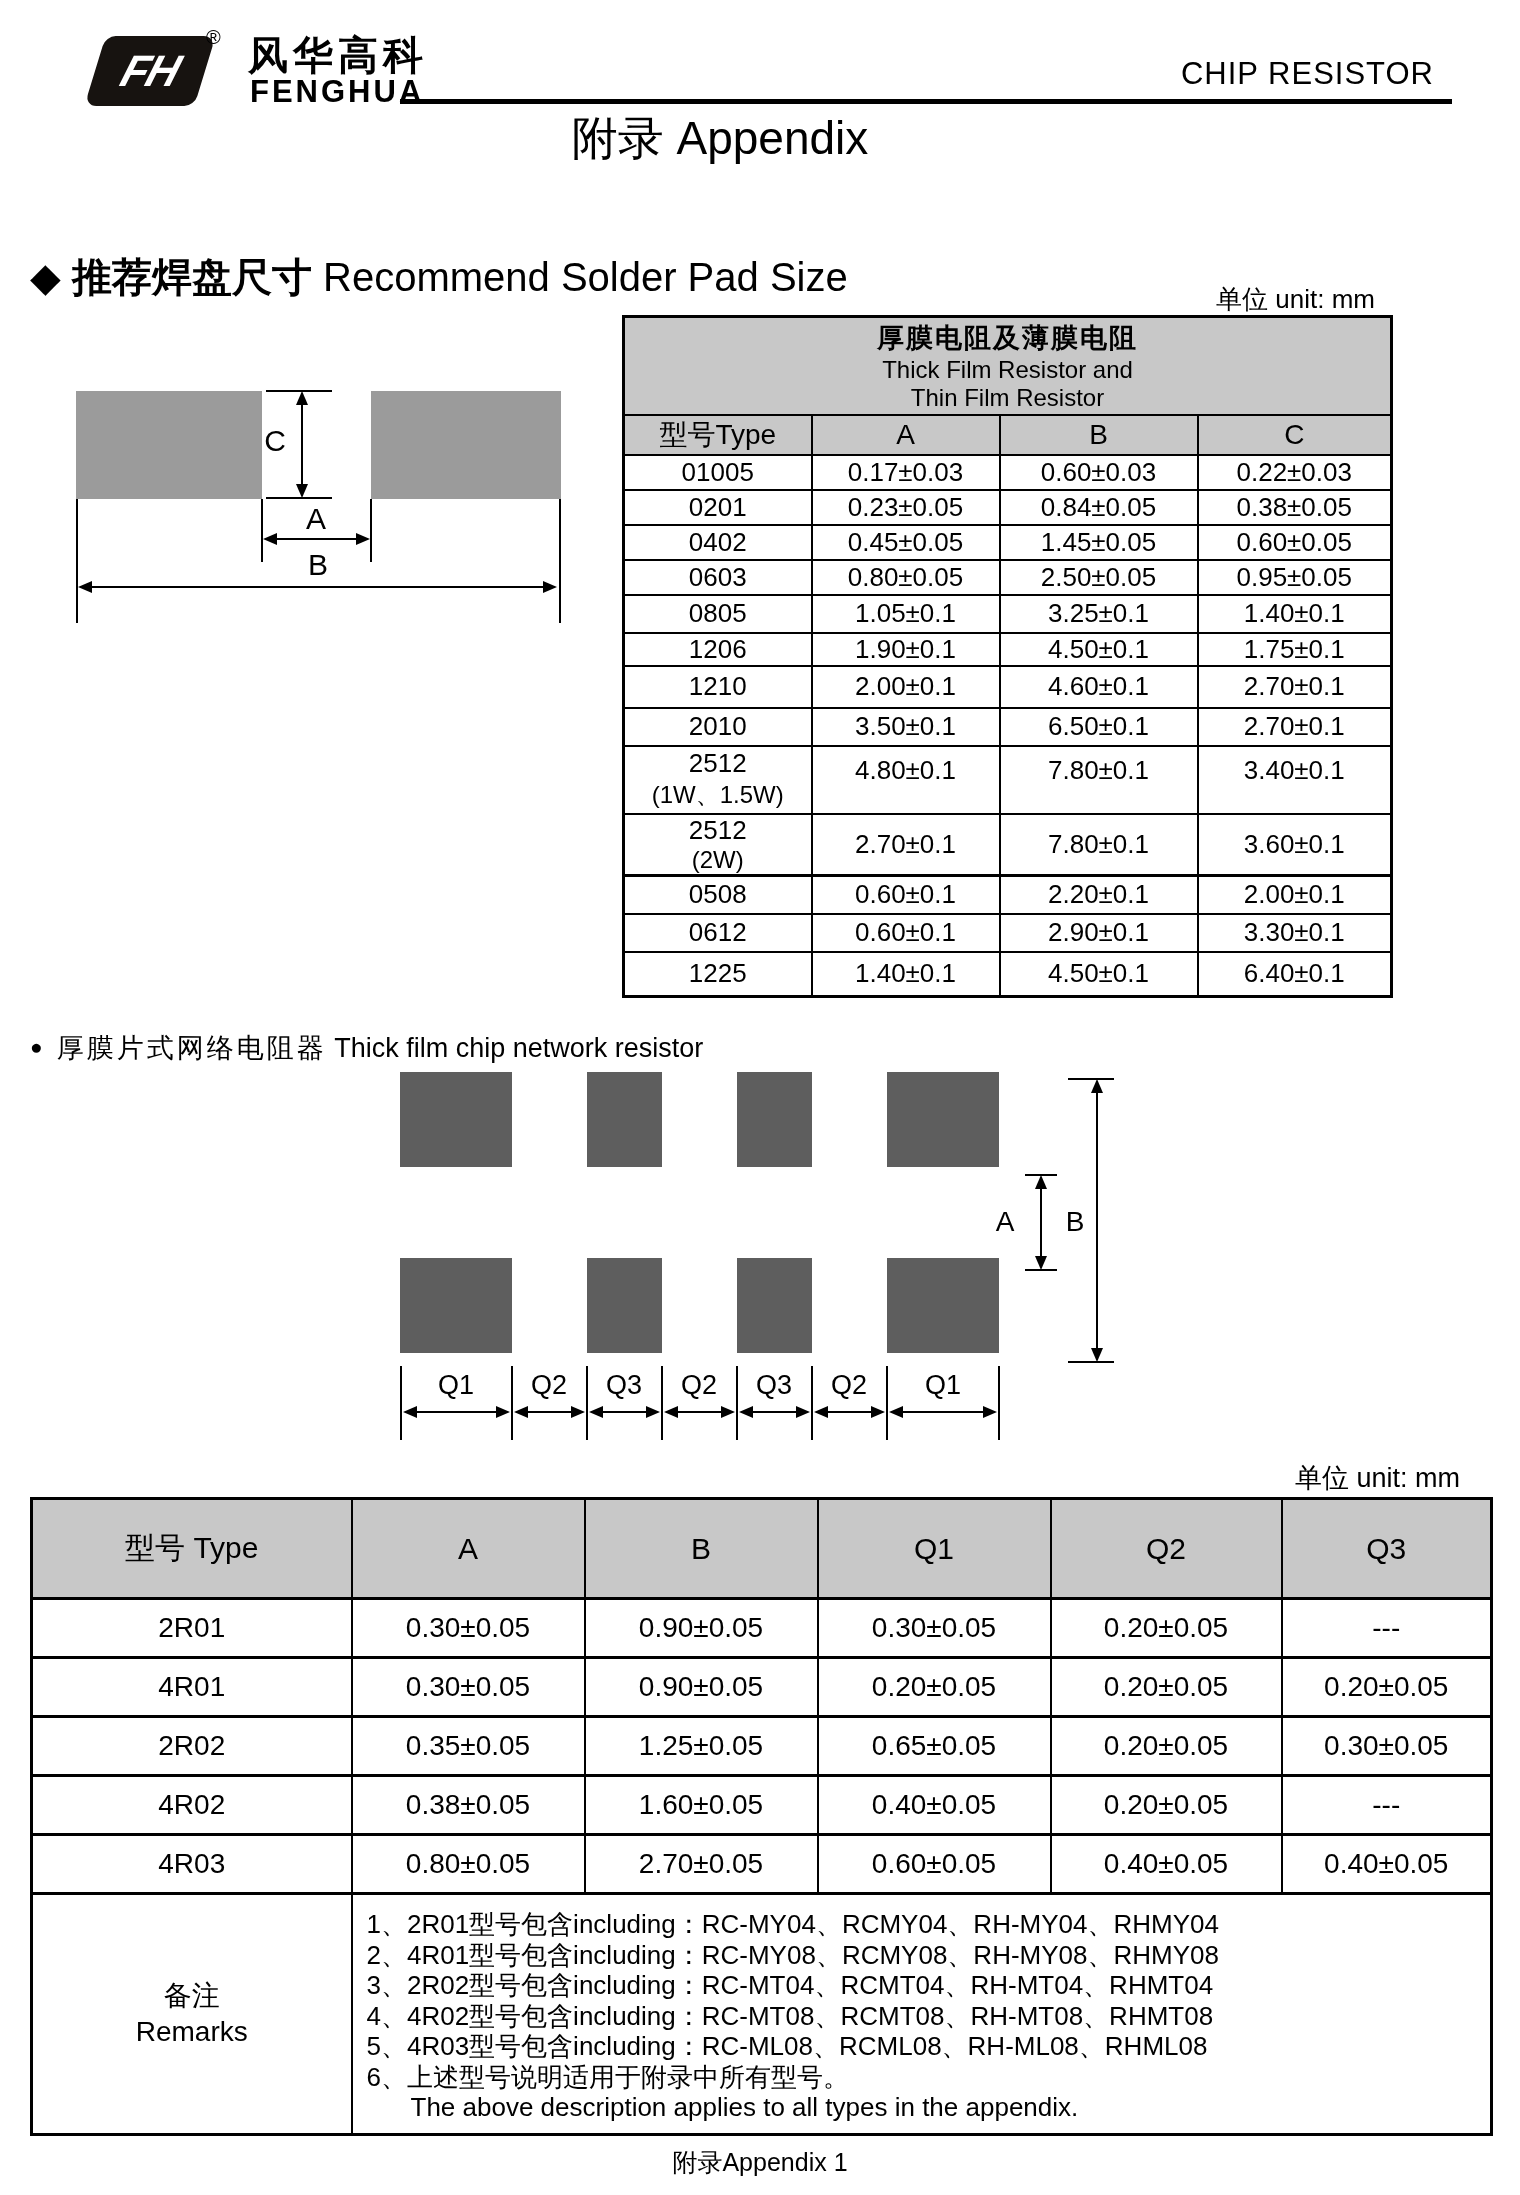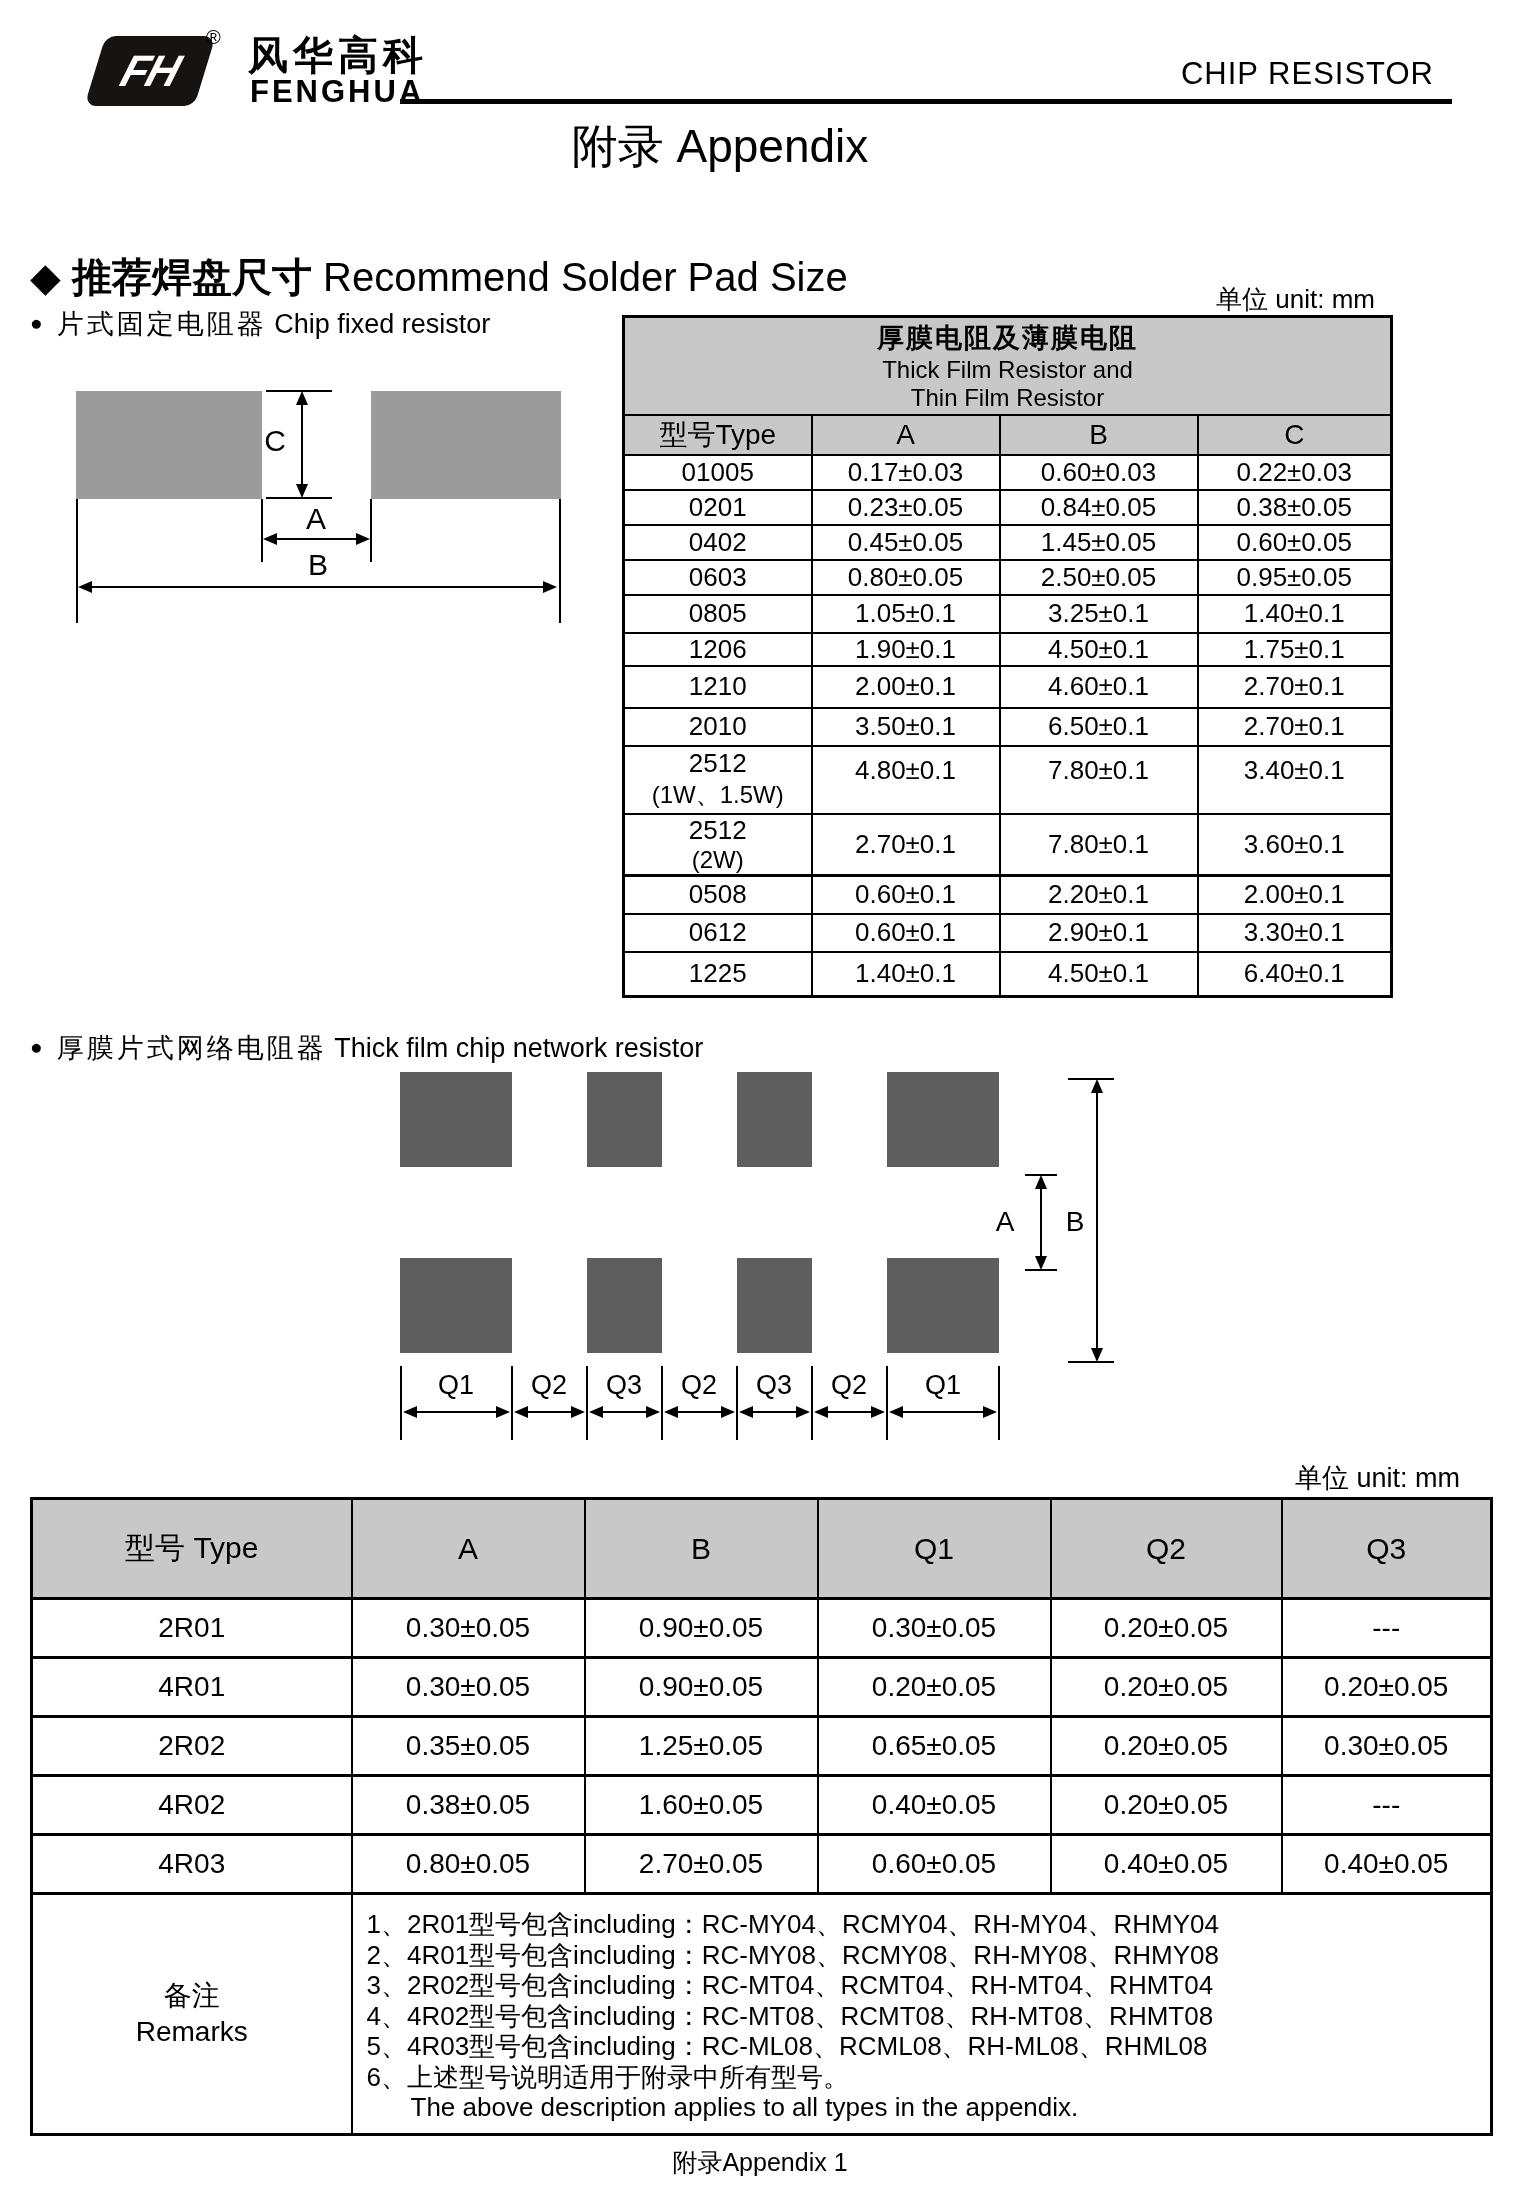--- a/index.html
+++ b/index.html
@@ -24,21 +24,21 @@
   
   .logo-shape{position:absolute;left:95px;top:36px;width:110px;height:70px;background:#171310;
     transform:skewX(-17deg);border-radius:10px 12px 10px 12px;display:flex;align-items:center;justify-content:center;}
   .logo-fh{color:#fff;font-weight:bold;font-style:italic;font-size:44px;letter-spacing:-2px;}
   .reg{position:absolute;left:206px;top:26px;font-size:20px;}
   .brand-cn{position:absolute;left:248px;top:28px;font-size:40px;font-weight:bold;letter-spacing:5px;}
   .brand-en{position:absolute;left:250px;top:74px;font-size:31px;font-weight:bold;letter-spacing:3px;}
   .chip-res{position:absolute;left:934px;top:56px;width:500px;text-align:right;font-size:31px;letter-spacing:1px;}
   .head-rule{position:absolute;left:400px;top:99px;width:1052px;height:5px;background:var(--ink);}
 
-  .doc-title{position:absolute;left:0;top:116px;width:1440px;text-align:center;font-size:46px;}
+  .doc-title{position:absolute;left:0;top:108px;width:1440px;text-align:center;font-size:46px;}
   .sec-head{position:absolute;left:30px;top:250px;font-size:40px;font-weight:bold;}
   .sec-head .en{font-weight:normal;}
   .unit-top{position:absolute;left:975px;top:282px;width:400px;text-align:right;font-size:26px;}
   .unit-bot{position:absolute;left:1060px;top:1460px;width:400px;text-align:right;font-size:27px;}
   .bullet{position:absolute;font-size:27px;}
   .bullet .mk{font-size:21px;vertical-align:3px;margin-right:14px;}
   .bullet .cn{letter-spacing:3px;}
 
   
   .pad1{position:absolute;background:var(--pad-gray);}
@@ -82,21 +82,20 @@
     <div class="chip-res">CHIP RESISTOR</div>
     <div class="head-rule"></div>
   </div>
 
   <div class="doc-title">附录 Appendix</div>
 
   <div class="sec-head"><span>◆</span> <span class="cn">推荐焊盘尺寸</span><span class="en"> Recommend Solder Pad Size</span></div>
 
   <div class="unit-top">单位  unit: mm</div>
 
-  <div class="bullet" style="left:30px;top:306px;"><span class="mk">●</span><span class="cn">片式固定电阻器</span><span> Chip fixed resistor</span></div>
 
   <div class="abs" style="left:60px;top:380px;width:520px;height:260px;">
     <div class="pad1" style="left:16px;top:11px;width:186px;height:108px;"></div>
     <div class="pad1" style="left:311px;top:11px;width:190px;height:108px;"></div>
 
     <div>
       <div class="hl" style="left:206px;top:10px;width:66px;"></div>
       <div class="hl" style="left:206px;top:117px;width:66px;"></div>
       <div class="vl" style="left:241px;top:22px;height:86px;"></div>
       <div class="tri u" style="left:236px;top:11px;"></div>

